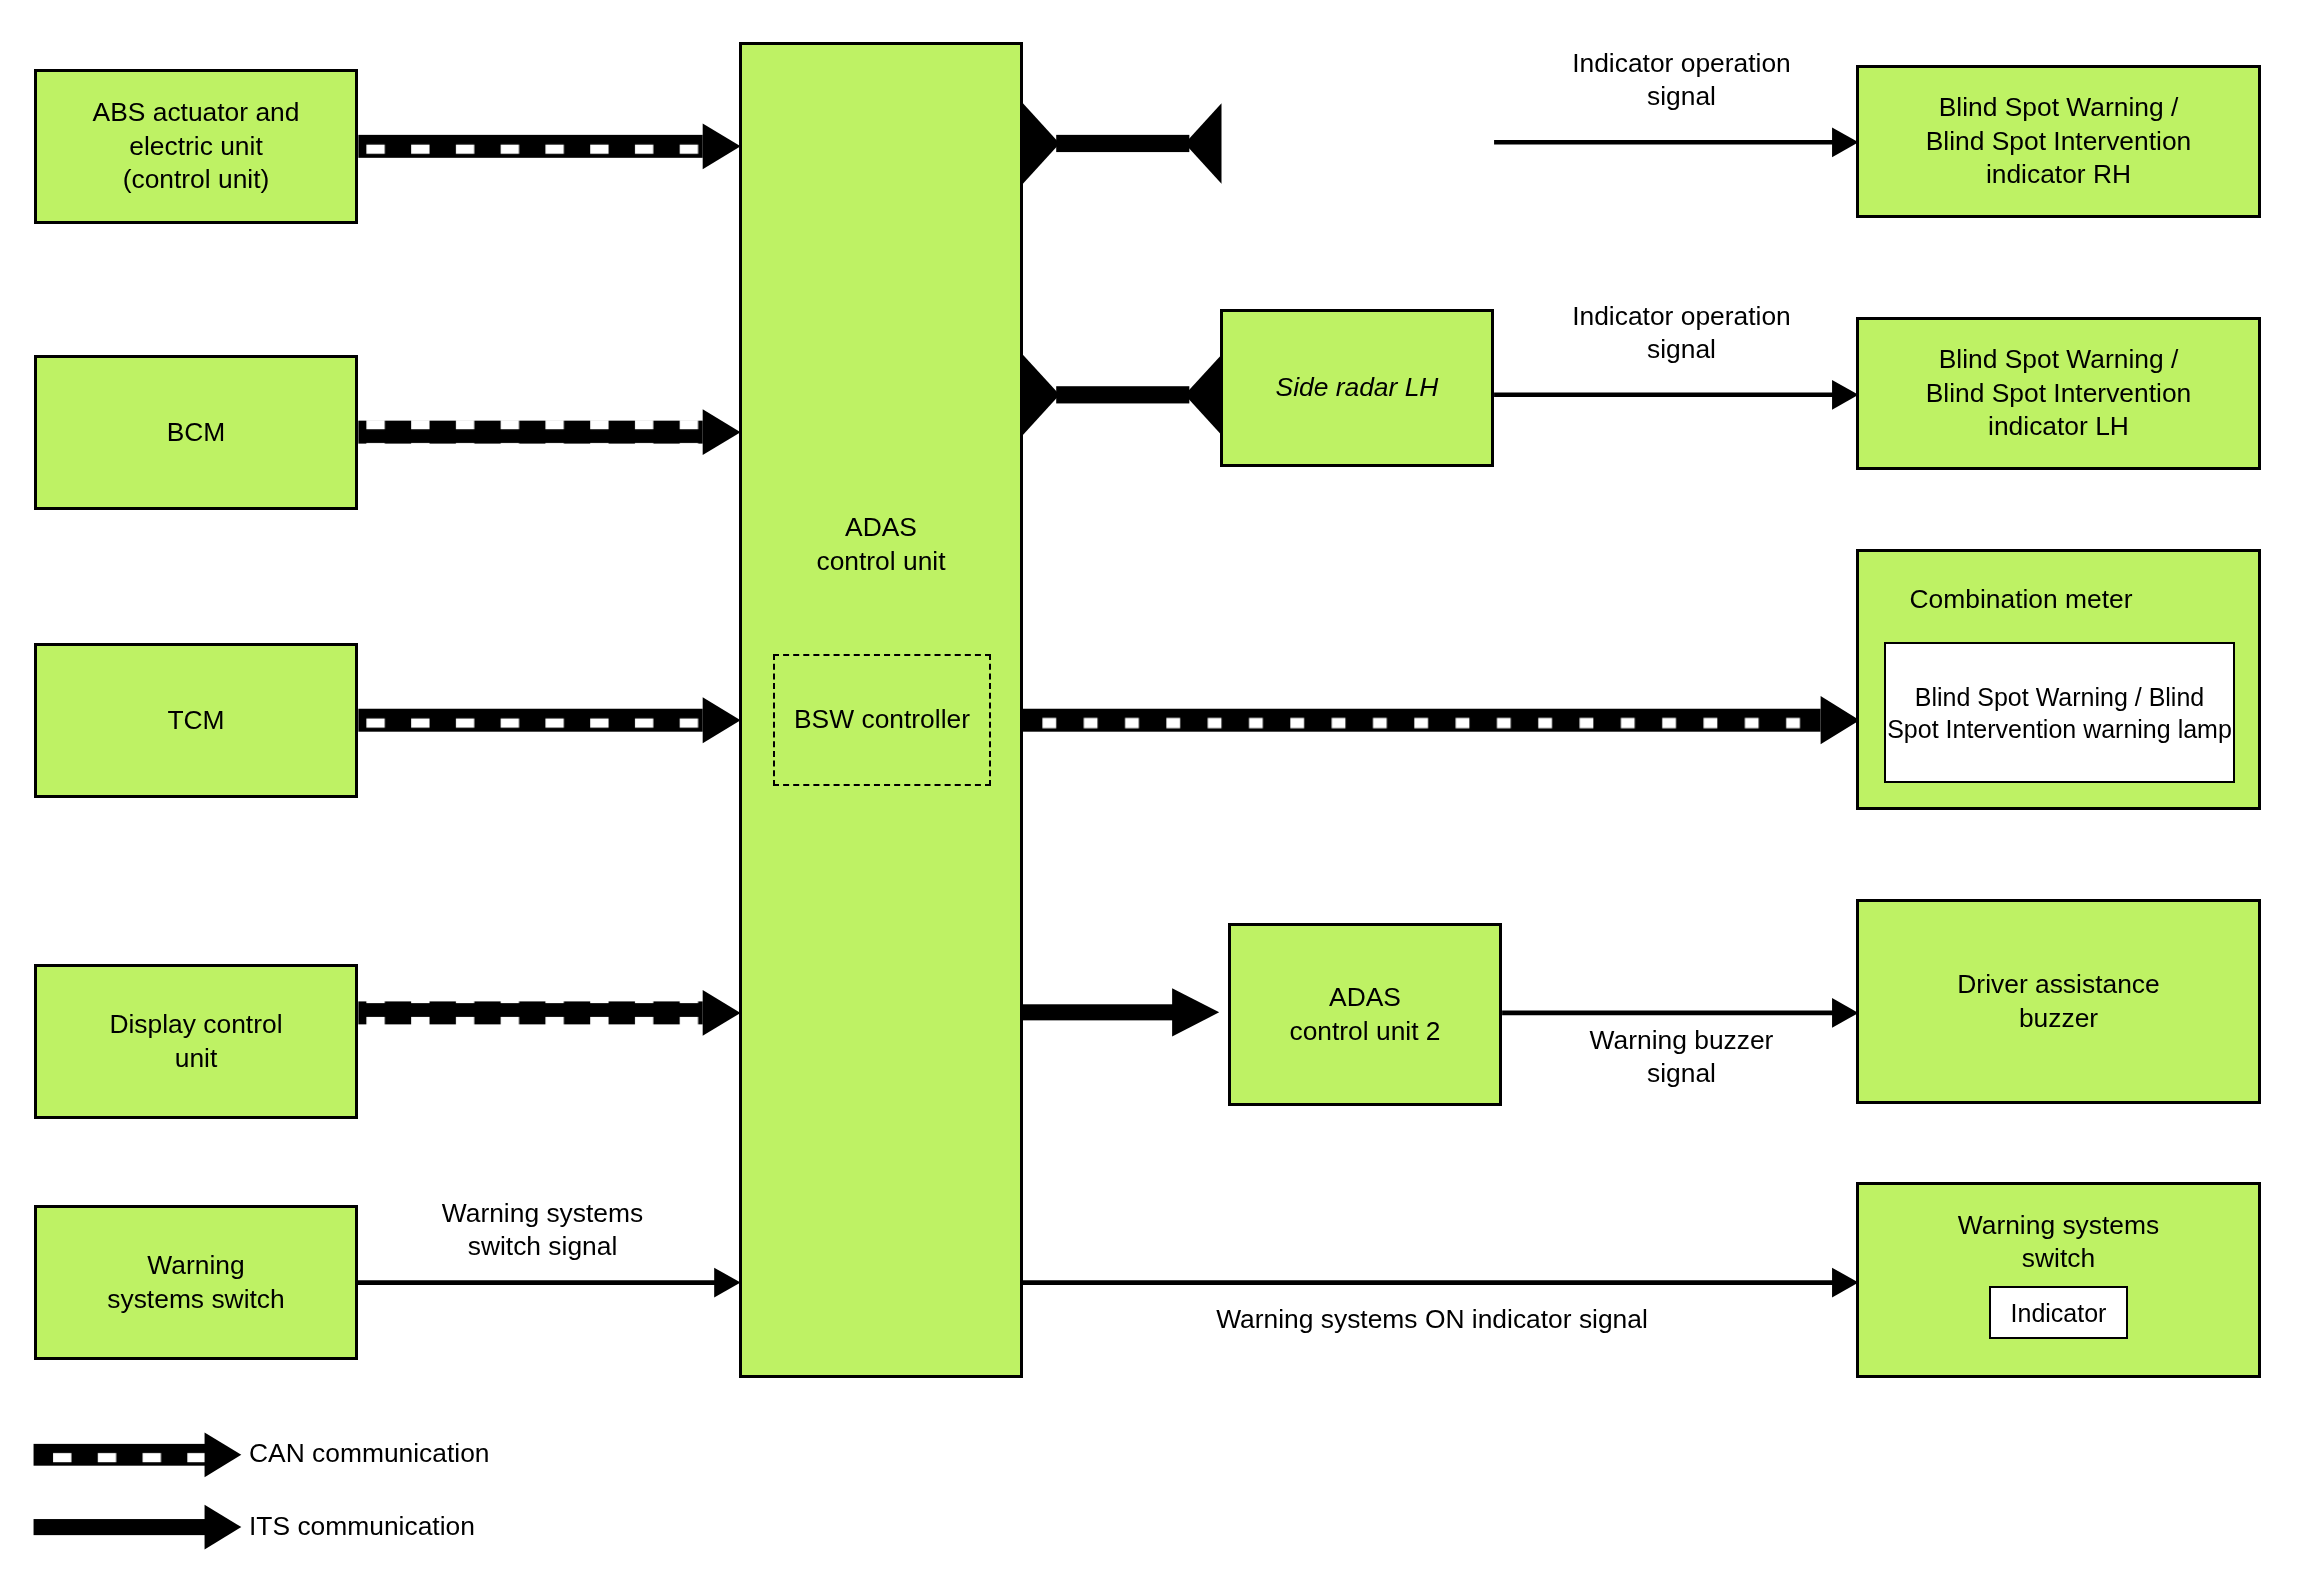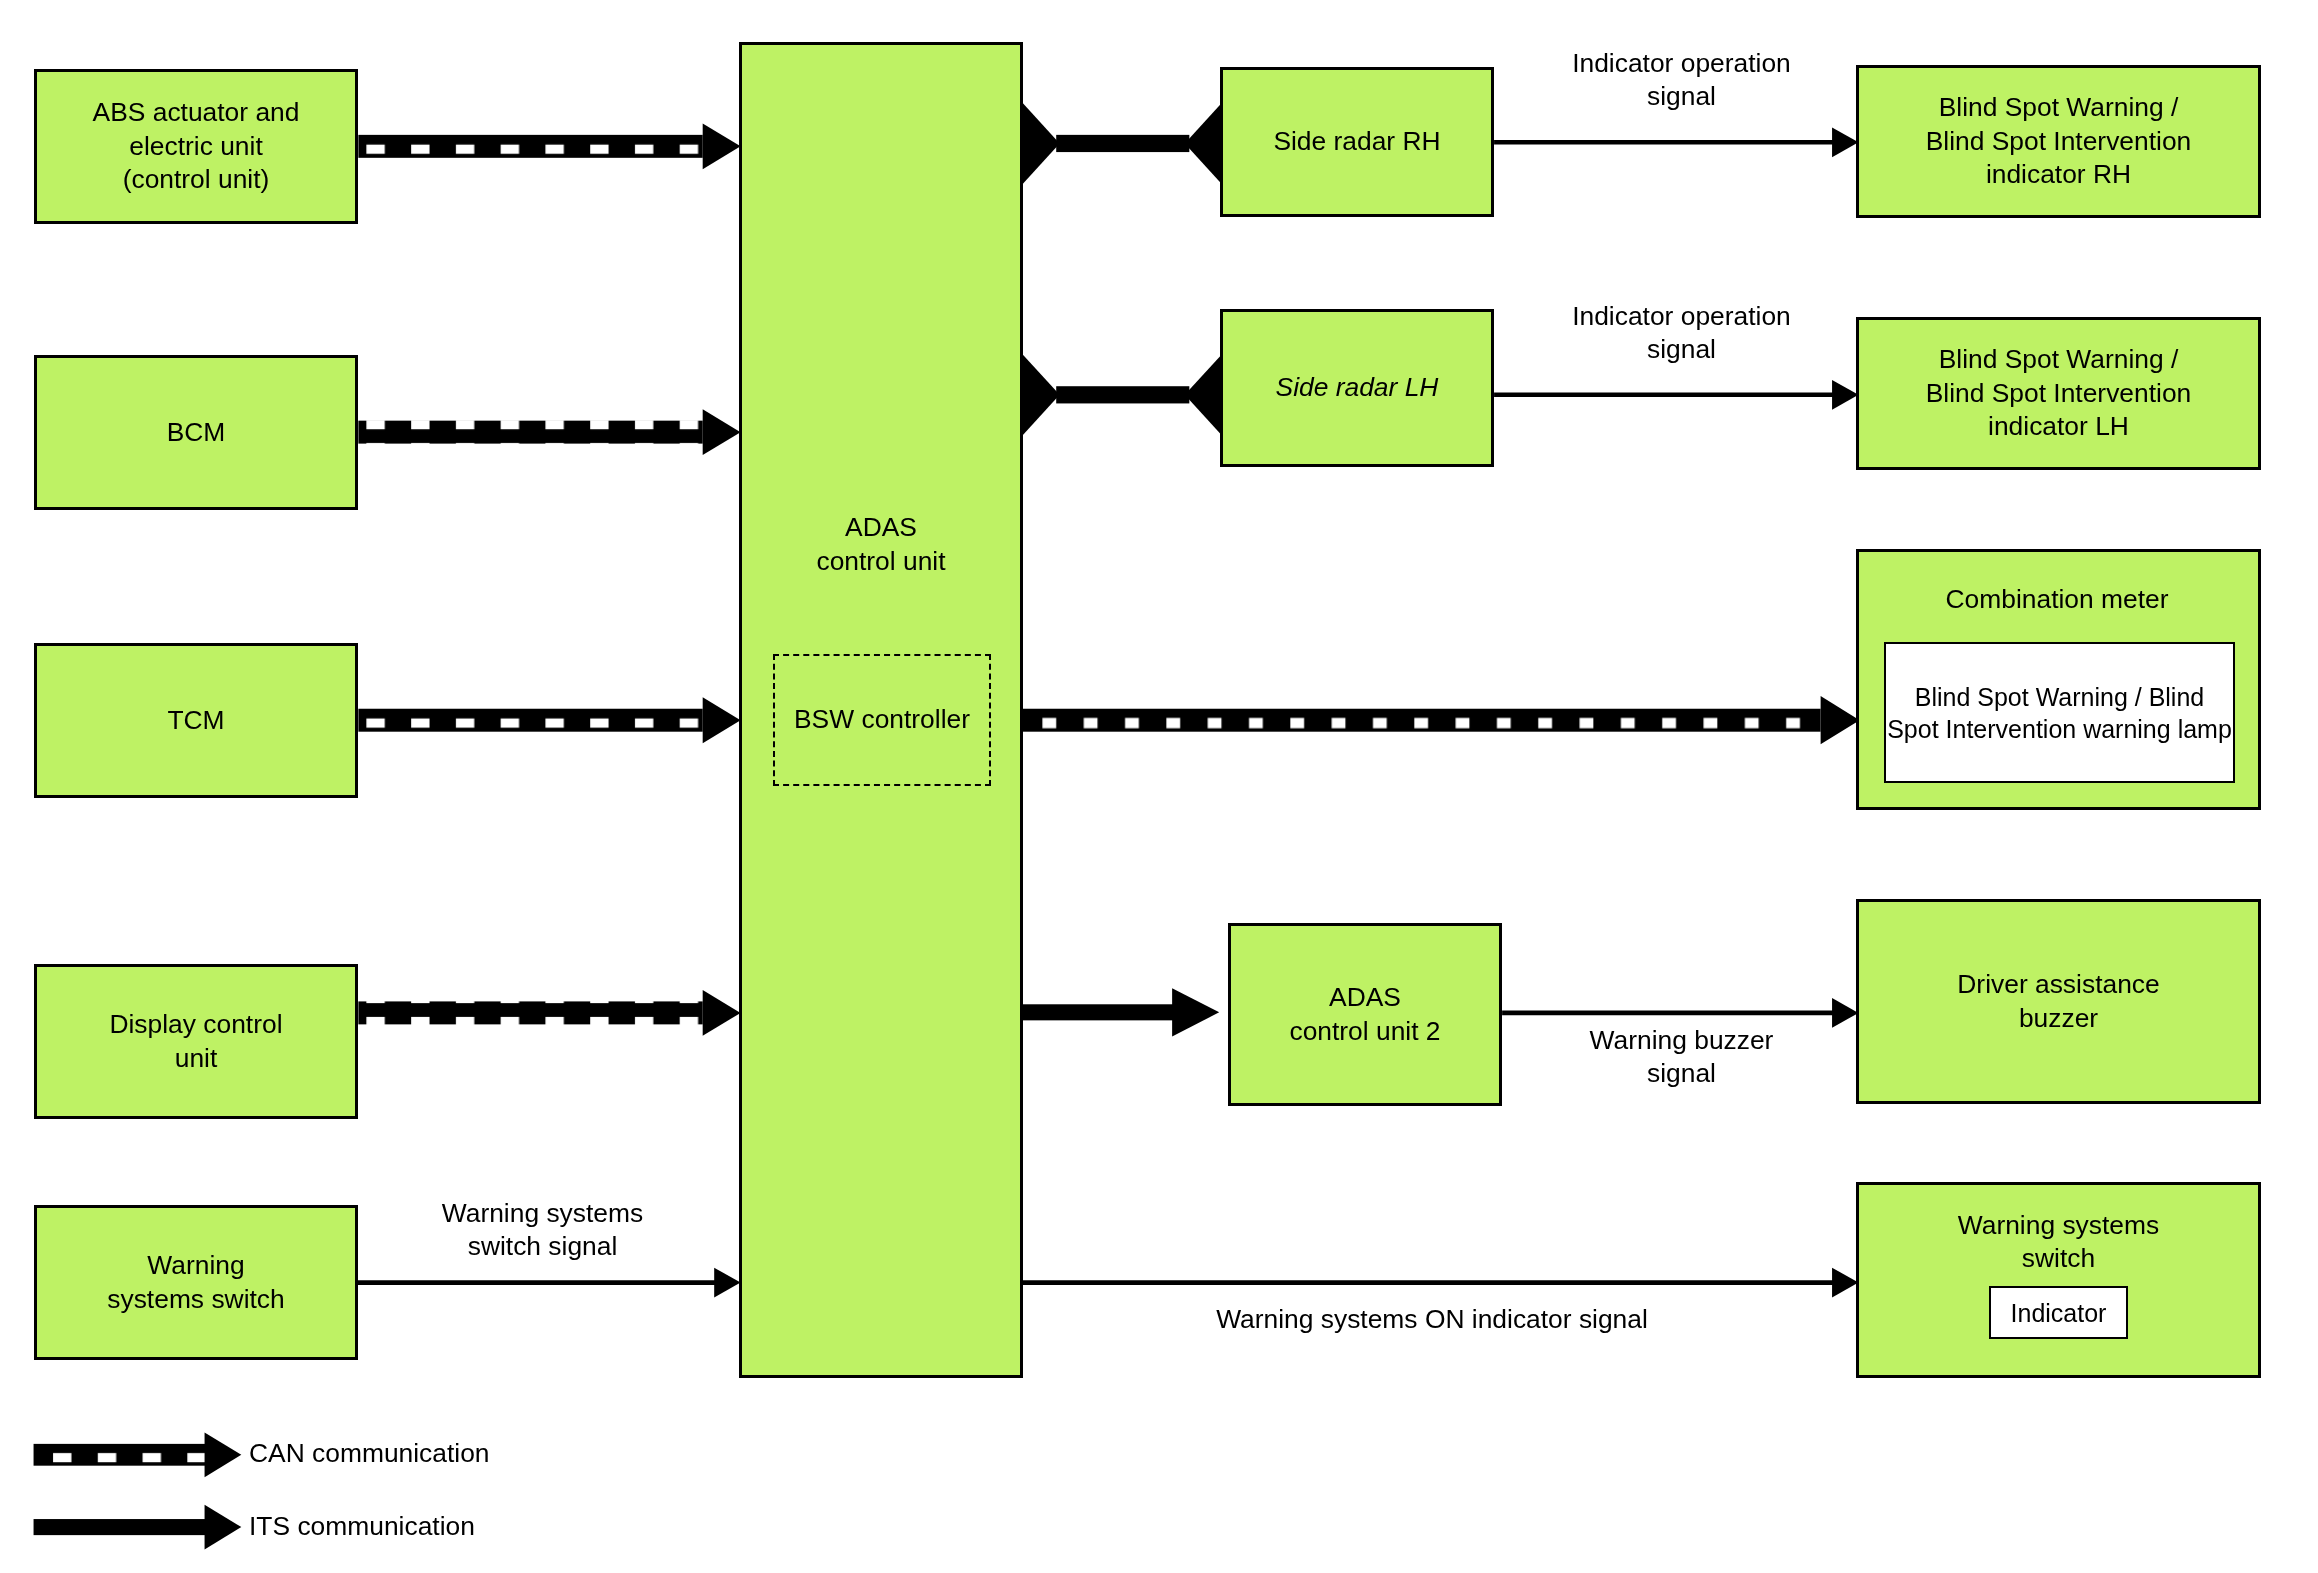--- a/index.html
+++ b/index.html
@@ -226,23 +226,20 @@
   <div class="box" style="left:739px; top:42px; width:284px; height:1336px; align-items:flex-start; justify-content:center;">
   </div>
   <div class="tall-label" style="left:739px; top:511px; width:284px;">ADAS
 control unit</div>
 
   <div class="box-dashed" style="left:773px; top:654px; width:218px; height:132px;">
     <span class="lbl">BSW
 controller</span>
   </div>
 
-  <div class="box" style="left:1220px; top:67px; width:274px; height:150px;">
-    <span class="lbl">Side radar RH</span>
-  </div>
 
   <div class="box" style="left:1220px; top:309px; width:274px; height:158px;font-style:italic;">
     <span class="lbl">Side radar LH</span>
   </div>
 
   <div class="box" style="left:1228px; top:923px; width:274px; height:183px;">
     <span class="lbl">ADAS
 control unit 2</span>
   </div>
 
@@ -253,21 +250,21 @@
   </div>
 
   <div class="box" style="left:1856px; top:317px; width:405px; height:153px;">
     <span class="lbl">Blind Spot Warning /
 Blind Spot Intervention
 indicator LH</span>
   </div>
 
   <div class="box" style="left:1856px; top:549px; width:405px; height:261px; align-items:flex-start; padding-top:16px;">
   </div>
-  <div class="caption" style="left:1856px; top:583px; width:330px;padding-left:36px;">Combination meter</div>
+  <div class="caption" style="left:1856px; top:583px; width:330px;">Combination meter</div>
   <div class="box-inner" style="left:1884px; top:642px; width:351px; height:141px;">
     <span class="lbl">Blind Spot Warning /
 Blind Spot Intervention
 warning lamp</span>
   </div>
 
   <div class="box" style="left:1856px; top:899px; width:405px; height:205px;">
     <span class="lbl">Driver assistance
 buzzer</span>
   </div>

